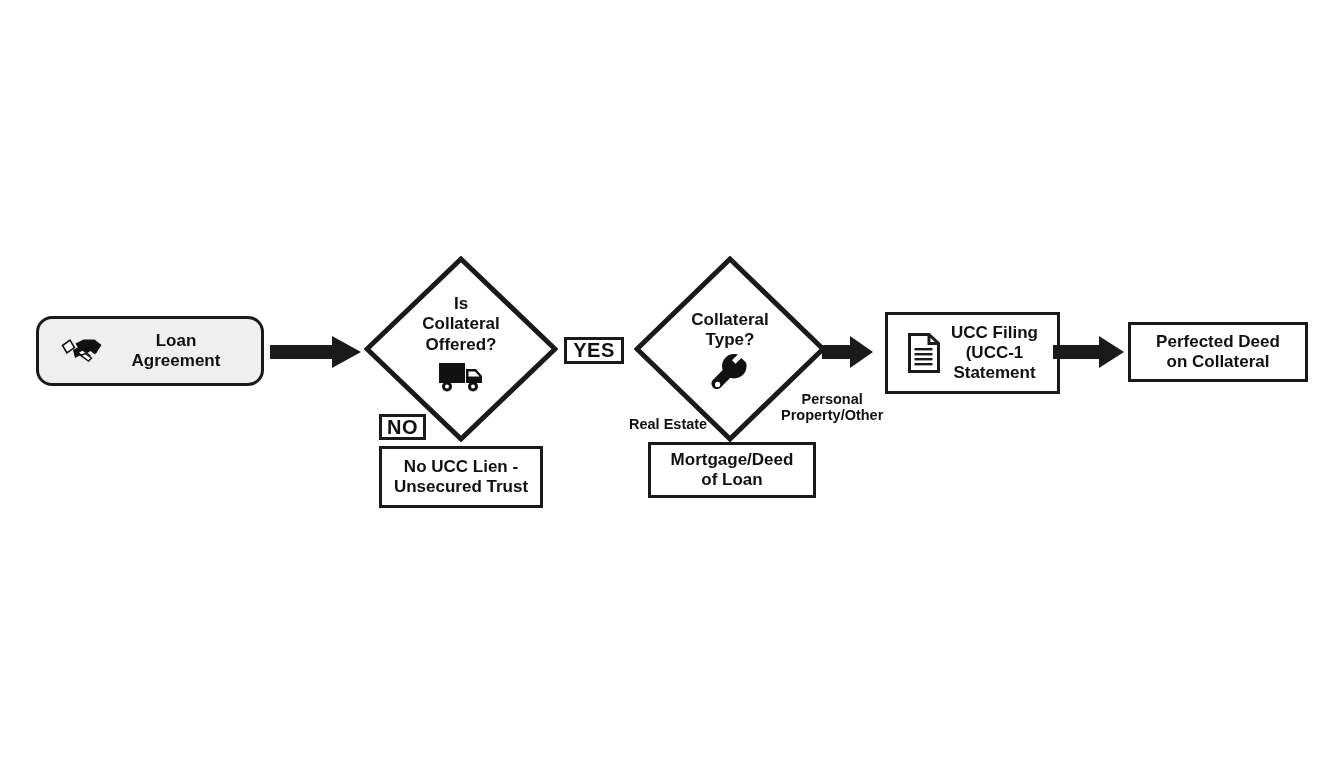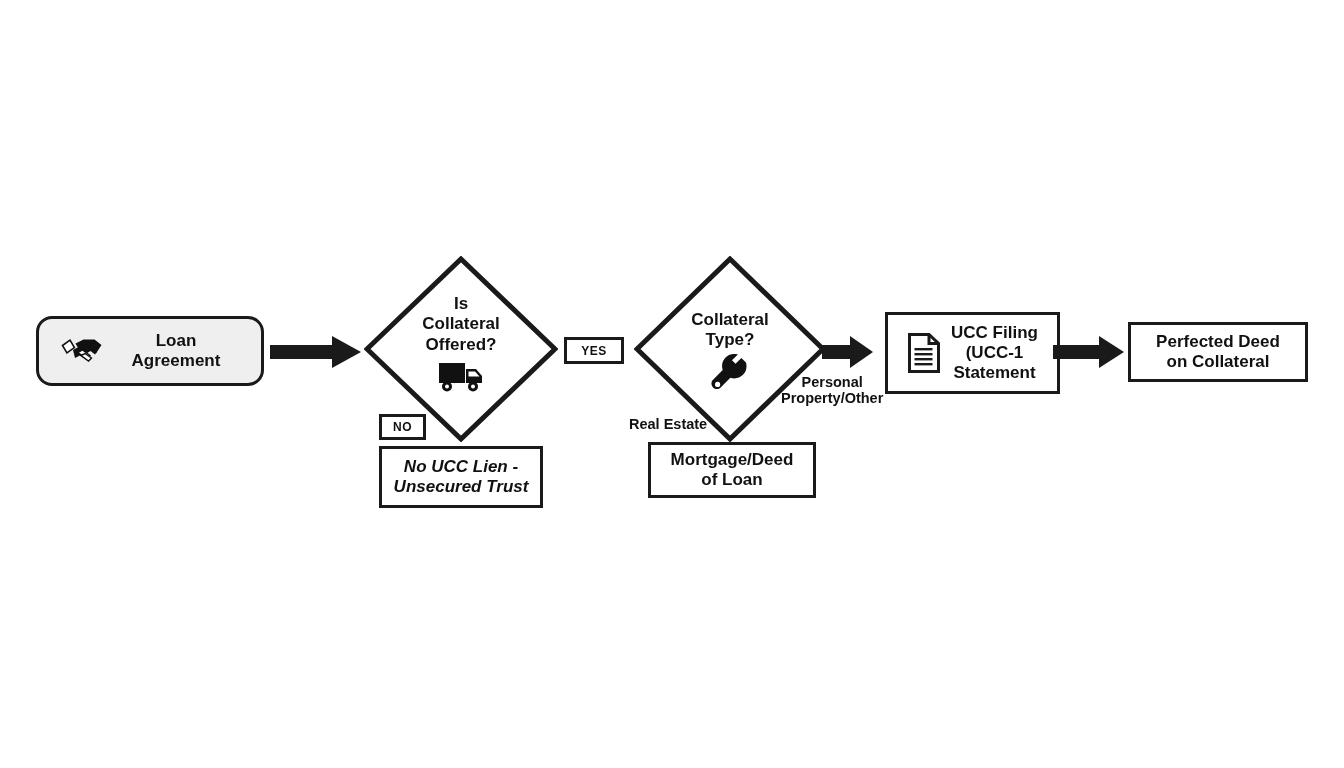--- a/index.html
+++ b/index.html
@@ -75,21 +75,21 @@
 
   
   .chip {
     position: absolute;
     box-sizing: border-box;
     border: 3px solid #1a1a1a;
     background: #ffffff;
     display: flex;
     align-items: center;
     justify-content: center;
-    font-size: 12px;
+    font-size: 20px;
     font-weight: bold;
     color: #111111;
     letter-spacing: 0.5px;
   }
 
   
   .edge-label {
     position: absolute;
     font-size: 14.5px;
     font-weight: bold;
@@ -172,21 +172,21 @@
           <circle cx="35" cy="25.5" r="2" fill="#ffffff"></circle>
         </svg>
       </span>
     </div>
   </div>
 
   <div class="chip" style="left:379px; top:414px; width:47px; height:26px;">
     <span>NO</span>
   </div>
 
-  <div class="node rect-node" style="left:379px; top:446px; width:164px; height:62px; flex-direction:column;font-style:italic;">
+  <div class="node rect-node" style="left:379px; top:446px; width:164px; height:62px; flex-direction:column;">
     <span>No UCC Lien -</span>
     <span>Unsecured Trust</span>
   </div>
 
   <div class="chip" style="left:564px; top:337px; width:60px; height:27px;">
     <span>YES</span>
   </div>
 
   <div class="diamond-wrap" style="left:634px; top:256px; width:192px; height:186px;">
     <svg class="diamond-shape" viewBox="0 0 192 186" preserveAspectRatio="none" aria-hidden="true">
@@ -209,21 +209,21 @@
           <circle cx="6.6" cy="30.4" r="2.6" fill="#ffffff"></circle>
         </svg>
       </span>
     </div>
   </div>
 
   <div class="edge-label" style="left:629px; top:416px;text-align:right;">
     <span>Real Estate</span>
   </div>
 
-  <div class="edge-label center" style="left:781px; top:374px;">
+  <div class="edge-label center" style="left:781px; top:391px;">
     <span>Personal</span><br>
     <span>Property/Other</span>
   </div>
 
   <div class="node rect-node" style="left:648px; top:442px; width:168px; height:56px; flex-direction:column;">
     <span>Mortgage/Deed</span>
     <span>of Loan</span>
   </div>
 
   <div class="arrow" style="left:822px; top:336px;">

